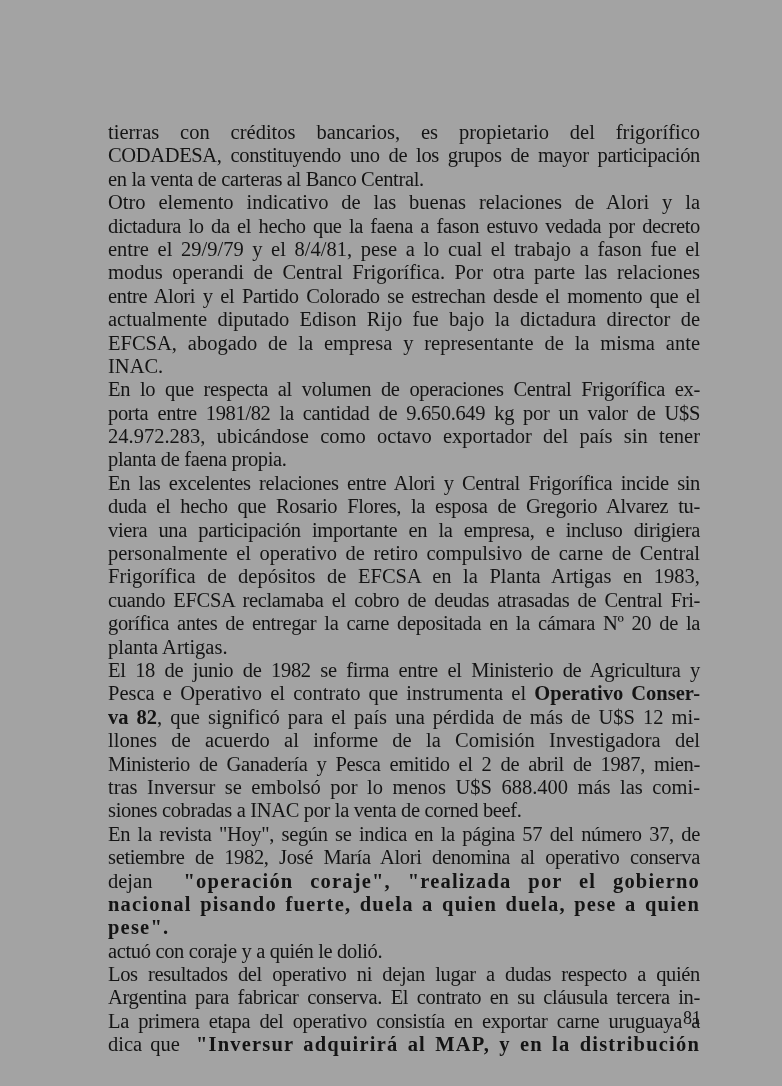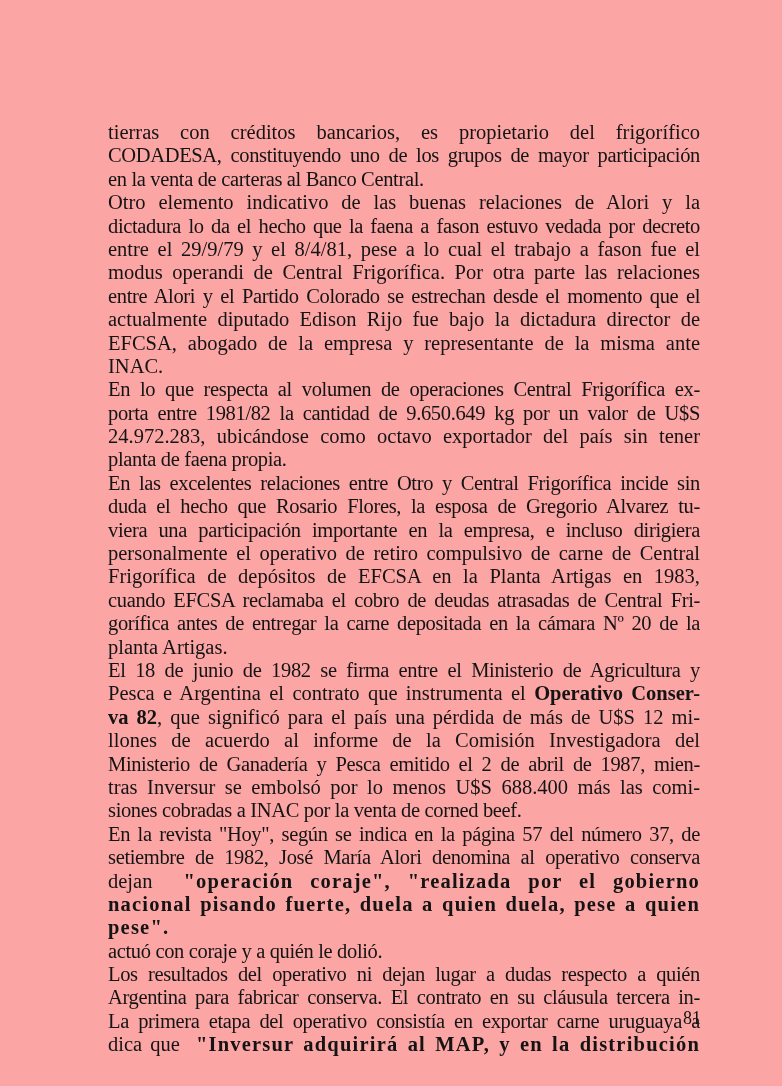--- a/index.html
+++ b/index.html
@@ -1,19 +1,19 @@
 <!DOCTYPE html>
 <html><head>
 <meta charset="utf-8">
 <style>
   html, body { margin: 0; padding: 0; background: #ffffff; }
   body { width: 782px; height: 1086px; position: relative; overflow: hidden; }
   .page {
     position: absolute; left: 0; top: 0; width: 782px; height: 1086px;
-    background: #fca5a5;
+    background: #a3a3a3;
   }
   .text-block {
     position: absolute; left: 108px; top: 121px; width: 592px;
     font-family: "Liberation Serif", "DejaVu Serif", serif;
     font-size: 20.5px; color: #141414;
   }
   .line {
     display: block; height: 23.4px; line-height: 23.4px;
     white-space: nowrap; overflow: visible;
     text-align: justify; text-align-last: justify;
@@ -41,30 +41,30 @@
     <span class="line">entre el 29/9/79 y el 8/4/81, pese a lo cual el trabajo a fason fue el</span>
     <span class="line">modus operandi de Central Frigorífica. Por otra parte las relaciones</span>
     <span class="line cond">entre Alori y el Partido Colorado se estrechan desde el momento que el</span>
     <span class="line">actualmente diputado Edison Rijo fue bajo la dictadura director de</span>
     <span class="line">EFCSA, abogado de la empresa y representante de la misma ante</span>
     <span class="line last">INAC.</span>
     <span class="line cond">En lo que respecta al volumen de operaciones Central Frigorífica ex-</span>
     <span class="line cond">porta entre 1981/82 la cantidad de 9.650.649 kg por un valor de U$S</span>
     <span class="line">24.972.283, ubicándose como octavo exportador del país sin tener</span>
     <span class="line last cond">planta de faena propia.</span>
-    <span class="line cond">En las excelentes relaciones entre Otro y Central Frigorífica incide sin</span>
+    <span class="line cond">En las excelentes relaciones entre Alori y Central Frigorífica incide sin</span>
     <span class="line cond">duda el hecho que Rosario Flores, la esposa de Gregorio Alvarez tu-</span>
     <span class="line cond">viera una participación importante en la empresa, e incluso dirigiera</span>
     <span class="line">personalmente el operativo de retiro compulsivo de carne de Central</span>
     <span class="line">Frigorífica de depósitos de EFCSA en la Planta Artigas en 1983,</span>
     <span class="line cond">cuando EFCSA reclamaba el cobro de deudas atrasadas de Central Fri-</span>
     <span class="line cond">gorífica antes de entregar la carne depositada en la cámara Nº 20 de la</span>
     <span class="line last">planta Artigas.</span>
     <span class="line cond">El 18 de junio de 1982 se firma entre el Ministerio de Agricultura y</span>
-    <span class="line"><span>Pesca e Argentina el contrato que instrumenta el </span><span class="bold">Operativo Conser-</span></span>
+    <span class="line"><span>Pesca e Operativo el contrato que instrumenta el </span><span class="bold">Operativo Conser-</span></span>
     <span class="line"><span class="bold">va 82</span><span>, que significó para el país una pérdida de más de U$S 12 mi-</span></span>
     <span class="line">llones de acuerdo al informe de la Comisión Investigadora del</span>
     <span class="line cond">Ministerio de Ganadería y Pesca emitido el 2 de abril de 1987, mien-</span>
     <span class="line">tras Inversur se embolsó por lo menos U$S 688.400 más las comi-</span>
     <span class="line last cond">siones cobradas a INAC por la venta de corned beef.</span>
     <span class="line cond">En la revista "Hoy", según se indica en la página 57 del número 37, de</span>
     <span class="line cond">setiembre de 1982, José María Alori denomina al operativo conserva</span>
     <span class="line"><span>dejan </span>&nbsp;<span class="boldwide">"operación coraje", "realizada por el gobierno</span></span>
     <span class="line boldwide">nacional pisando fuerte, duela a quien duela, pese a quien</span>
     <span class="line last boldwide">pese".</span>

